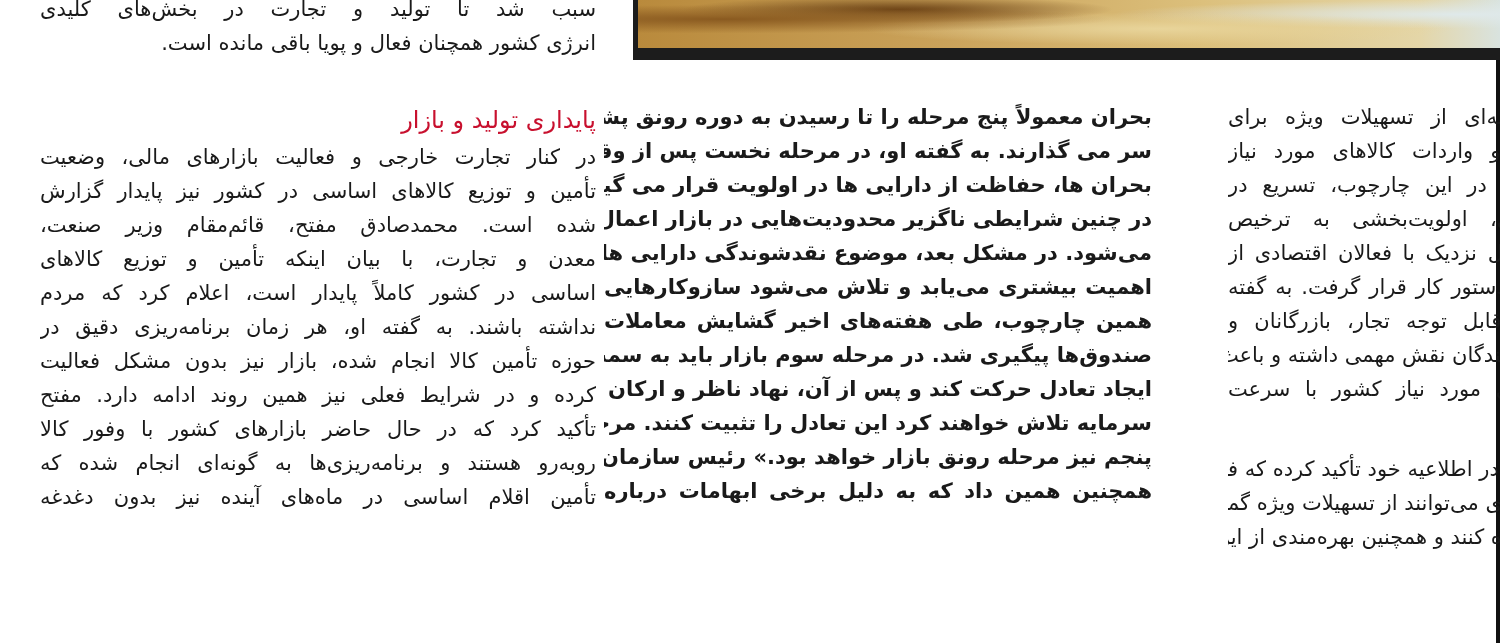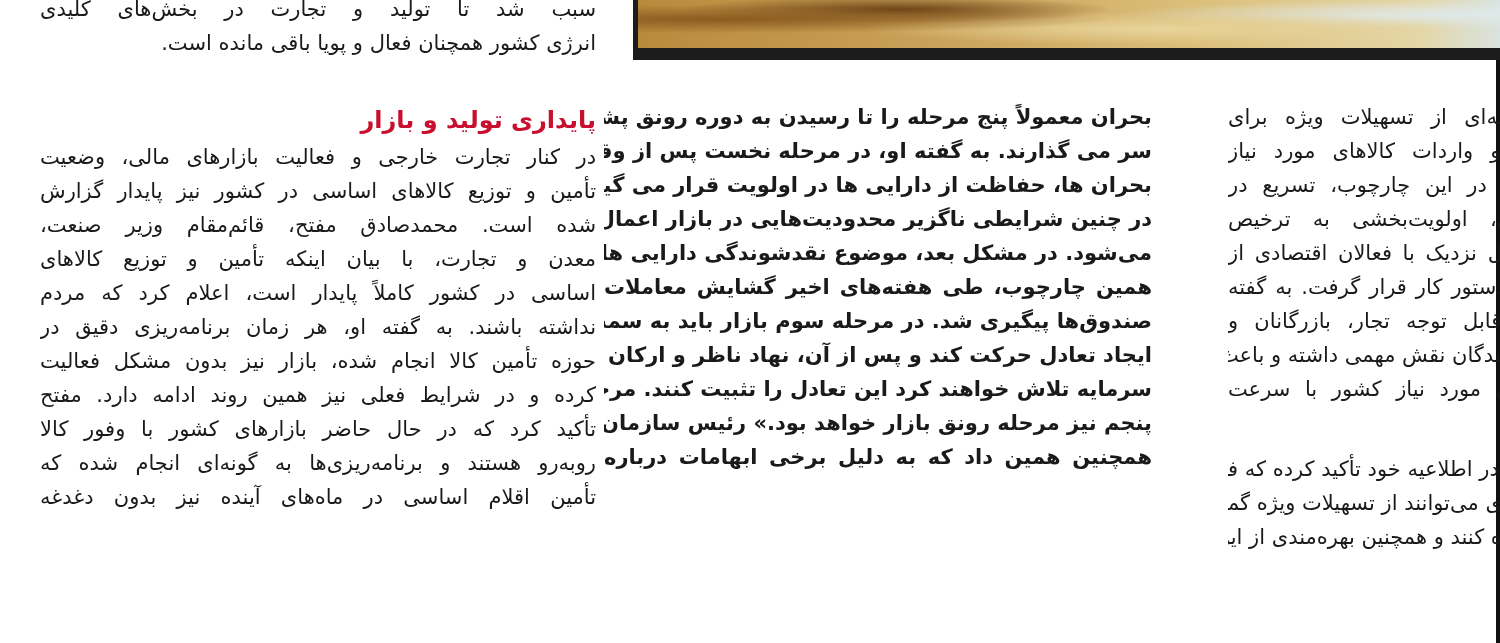--- a/index.html
+++ b/index.html
@@ -40,21 +40,21 @@
       width: 556px;
     }
     #left-col {
       left: 40px;
       top: 100px;
       width: 556px;
     }
     #left-col .heading {
       display: block;
       color: #c8102e;
-      font-weight: bold;
+      font-weight: normal;
       font-size: 24px;
       line-height: 40px;
       height: 40px;
       text-align: right;
       text-align-last: right;
     }
     #mid-col {
       left: 604px;
       top: 100px;
       width: 548px;
@@ -128,20 +128,21 @@
   <span class="line">روبه‌رو هستند و برنامه‌ریزی‌ها به گونه‌ای انجام شده که</span>
   <span class="line">تأمین اقلام اساسی در ماه‌های آینده نیز بدون دغدغه</span>
 </div>
 
 <div class="col" id="mid-col">
   <span class="line">بحران معمولاً پنج مرحله را تا رسیدن به دوره رونق پشت</span>
   <span class="line">سر می گذارند. به گفته او، در مرحله نخست پس از وقوع</span>
   <span class="line">بحران ها، حفاظت از دارایی ها در اولویت قرار می گیرد و</span>
   <span class="line">در چنین شرایطی ناگزیر محدودیت‌هایی در بازار اعمال</span>
   <span class="line">می‌شود. در مشکل بعد، موضوع نقدشوندگی دارایی ها</span>
+  <span class="line">اهمیت بیشتری می‌یابد و تلاش می‌شود سازوکارهایی</span>
   <span class="line">همین چارچوب، طی هفته‌های اخیر گشایش معاملات</span>
   <span class="line">صندوق‌ها پیگیری شد. در مرحله سوم بازار باید به سمت</span>
   <span class="line">ایجاد تعادل حرکت کند و پس از آن، نهاد ناظر و ارکان بازار</span>
   <span class="line">سرمایه تلاش خواهند کرد این تعادل را تثبیت کنند. مرحله</span>
   <span class="line">پنجم نیز مرحله رونق بازار خواهد بود.» رئیس سازمان بورس</span>
   <span class="line">همچنین همین داد که به دلیل برخی ابهامات درباره</span>
 </div>
 
 <div class="col" id="right-col">
   <span class="line">مجموعه‌ای از تسهیلات ویژه برای</span>

